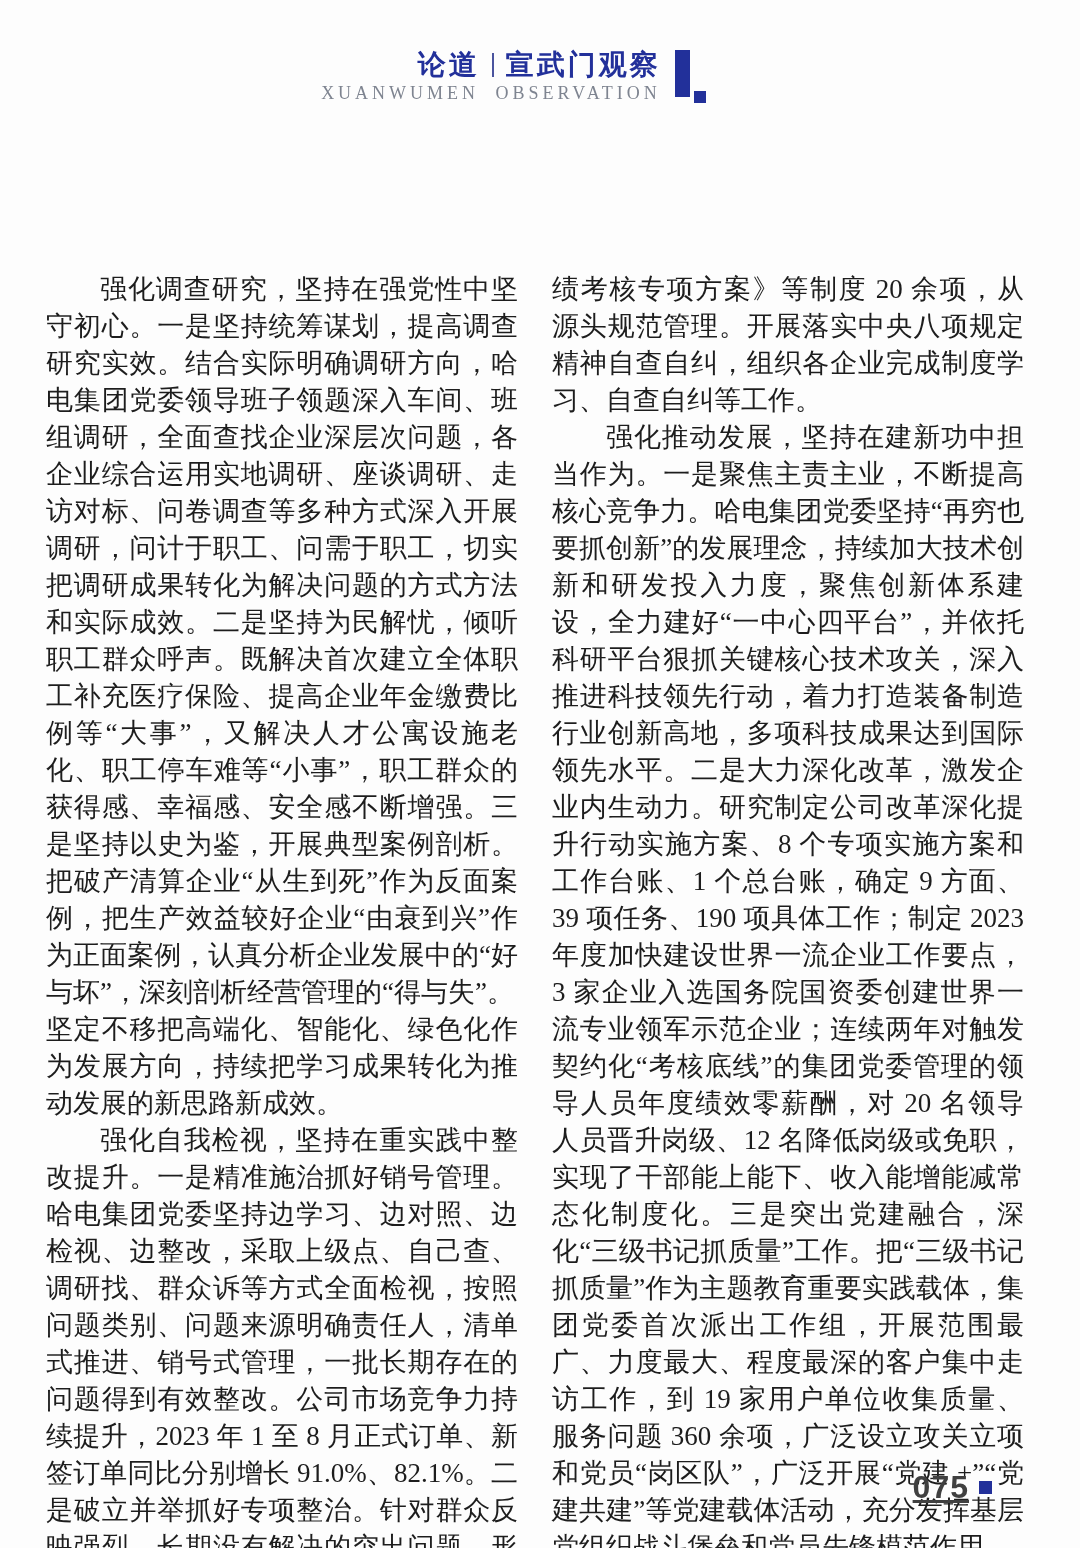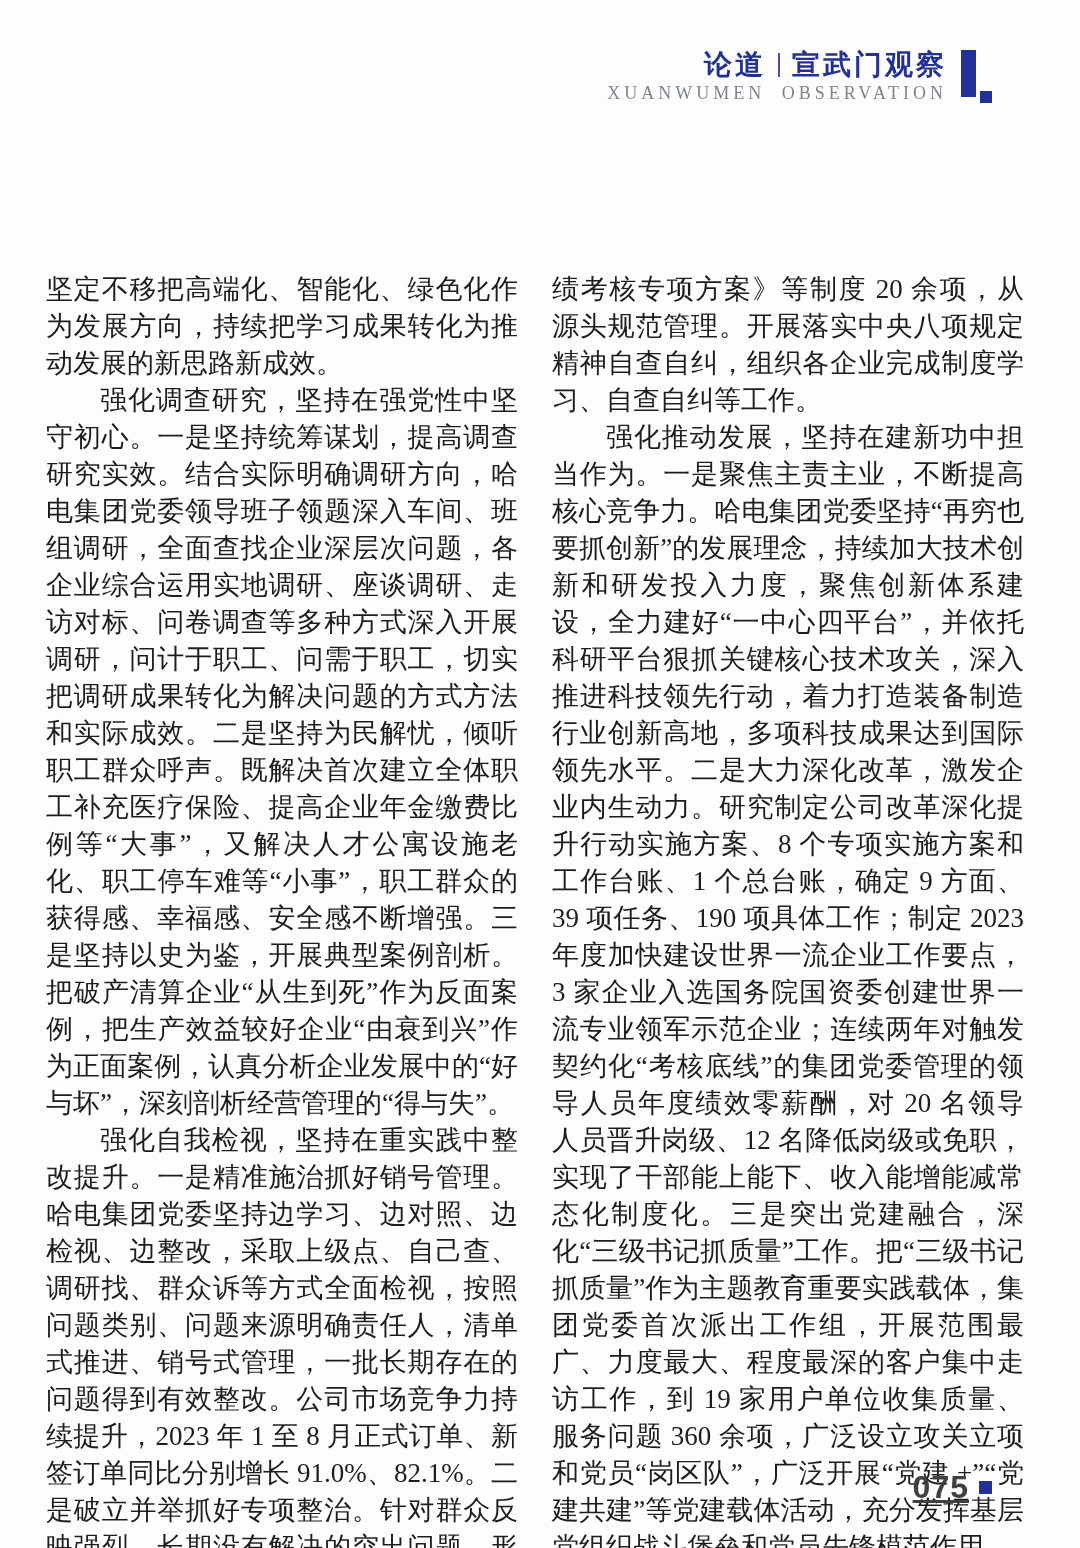--- a/index.html
+++ b/index.html
@@ -13,21 +13,21 @@
     color: var(--text-color, #1d1d1d);
   }
 
   
   .header {
     position: absolute;
     top: 50px;
     left: 0;
     right: 88px;
     display: flex;
-    justify-content: flex-end;
+    justify-content: center;
     align-items: flex-start;
   }
   .header-text { text-align: right; margin-right: 14px; }
   .header-cn {
     font-family: "Liberation Sans", "DejaVu Sans", sans-serif;
     font-weight: 700;
     font-size: 28px;
     line-height: 30px;
     letter-spacing: 3px;
     color: var(--accent-color, #22309a);
@@ -118,22 +118,22 @@
       <div class="header-en">XUANWUMEN OBSERVATION</div>
     </div>
     <div class="header-mark">
       <div class="bar"></div>
       <div class="square"></div>
     </div>
   </header>
 
   <main class="columns">
     <section class="col">
+      <p class="para indent">强化调查研究，坚持在强党性中坚守初心。一是坚持统筹谋划，提高调查研究实效。结合实际明确调研方向，哈电集团党委领导班子领题深入车间、班组调研，全面查找企业深层次问题，各企业综合运用实地调研、座谈调研、走访对标、问卷调查等多种方式深入开展调研，问计于职工、问需于职工，切实把调研成果转化为解决问题的方式方法和实际成效。二是坚持为民解忧，倾听职工群众呼声。既解决首次建立全体职工补充医疗保险、提高企业年金缴费比例等“大事”，又解决人才公寓设施老化、职工停车难等“小事”，职工群众的获得感、幸福感、安全感不断增强。三是坚持以史为鉴，开展典型案例剖析。把破产清算企业“从生到死”作为反面案例，把生产效益较好企业“由衰到兴”作为正面案例，认真分析企业发展中的“好与坏”，深刻剖析经营管理的“得与失”。</p>
       <p class="para">坚定不移把高端化、智能化、绿色化作为发展方向，持续把学习成果转化为推动发展的新思路新成效。</p>
-      <p class="para indent">强化调查研究，坚持在强党性中坚守初心。一是坚持统筹谋划，提高调查研究实效。结合实际明确调研方向，哈电集团党委领导班子领题深入车间、班组调研，全面查找企业深层次问题，各企业综合运用实地调研、座谈调研、走访对标、问卷调查等多种方式深入开展调研，问计于职工、问需于职工，切实把调研成果转化为解决问题的方式方法和实际成效。二是坚持为民解忧，倾听职工群众呼声。既解决首次建立全体职工补充医疗保险、提高企业年金缴费比例等“大事”，又解决人才公寓设施老化、职工停车难等“小事”，职工群众的获得感、幸福感、安全感不断增强。三是坚持以史为鉴，开展典型案例剖析。把破产清算企业“从生到死”作为反面案例，把生产效益较好企业“由衰到兴”作为正面案例，认真分析企业发展中的“好与坏”，深刻剖析经营管理的“得与失”。</p>
       <p class="para indent">强化自我检视，坚持在重实践中整改提升。一是精准施治抓好销号管理。哈电集团党委坚持边学习、边对照、边检视、边整改，采取上级点、自己查、调研找、群众诉等方式全面检视，按照问题类别、问题来源明确责任人，清单式推进、销号式管理，一批长期存在的问题得到有效整改。公司市场竞争力持续提升，2023 年 1 至 8 月正式订单、新签订单同比分别增长 91.0%、82.1%。二是破立并举抓好专项整治。针对群众反映强烈、长期没有解决的突出问题，形成集团级专项整治问题清单 2 项、所属企业级专项整治问题清单 5 项，全部整改完成。以专项工作方案全面提高全员劳动生产率，截至 8 月底，全员劳动生产率同比提升 11.4%。三是常态长效推动建章立制。针对发现的问题、制度漏洞，制定、修订《法治合规风控信息化建设规划方案》《哈电集团所属单位经营业</p>
     </section>
 
     <section class="col">
       <p class="para">绩考核专项方案》等制度 20 余项，从源头规范管理。开展落实中央八项规定精神自查自纠，组织各企业完成制度学习、自查自纠等工作。</p>
       <p class="para indent">强化推动发展，坚持在建新功中担当作为。一是聚焦主责主业，不断提高核心竞争力。哈电集团党委坚持“再穷也要抓创新”的发展理念，持续加大技术创新和研发投入力度，聚焦创新体系建设，全力建好“一中心四平台”，并依托科研平台狠抓关键核心技术攻关，深入推进科技领先行动，着力打造装备制造行业创新高地，多项科技成果达到国际领先水平。二是大力深化改革，激发企业内生动力。研究制定公司改革深化提升行动实施方案、8 个专项实施方案和工作台账、1 个总台账，确定 9 方面、39 项任务、190 项具体工作；制定 2023 年度加快建设世界一流企业工作要点，3 家企业入选国务院国资委创建世界一流专业领军示范企业；连续两年对触发契约化“考核底线”的集团党委管理的领导人员年度绩效零薪酬，对 20 名领导人员晋升岗级、12 名降低岗级或免职，实现了干部能上能下、收入能增能减常态化制度化。三是突出党建融合，深化“三级书记抓质量”工作。把“三级书记抓质量”作为主题教育重要实践载体，集团党委首次派出工作组，开展范围最广、力度最大、程度最深的客户集中走访工作，到 19 家用户单位收集质量、服务问题 360 余项，广泛设立攻关立项和党员“岗区队”，广泛开展“党建 +”“党建共建”等党建载体活动，充分发挥基层党组织战斗堡垒和党员先锋模范作用。</p>
 
     </section>
   </main>
 

